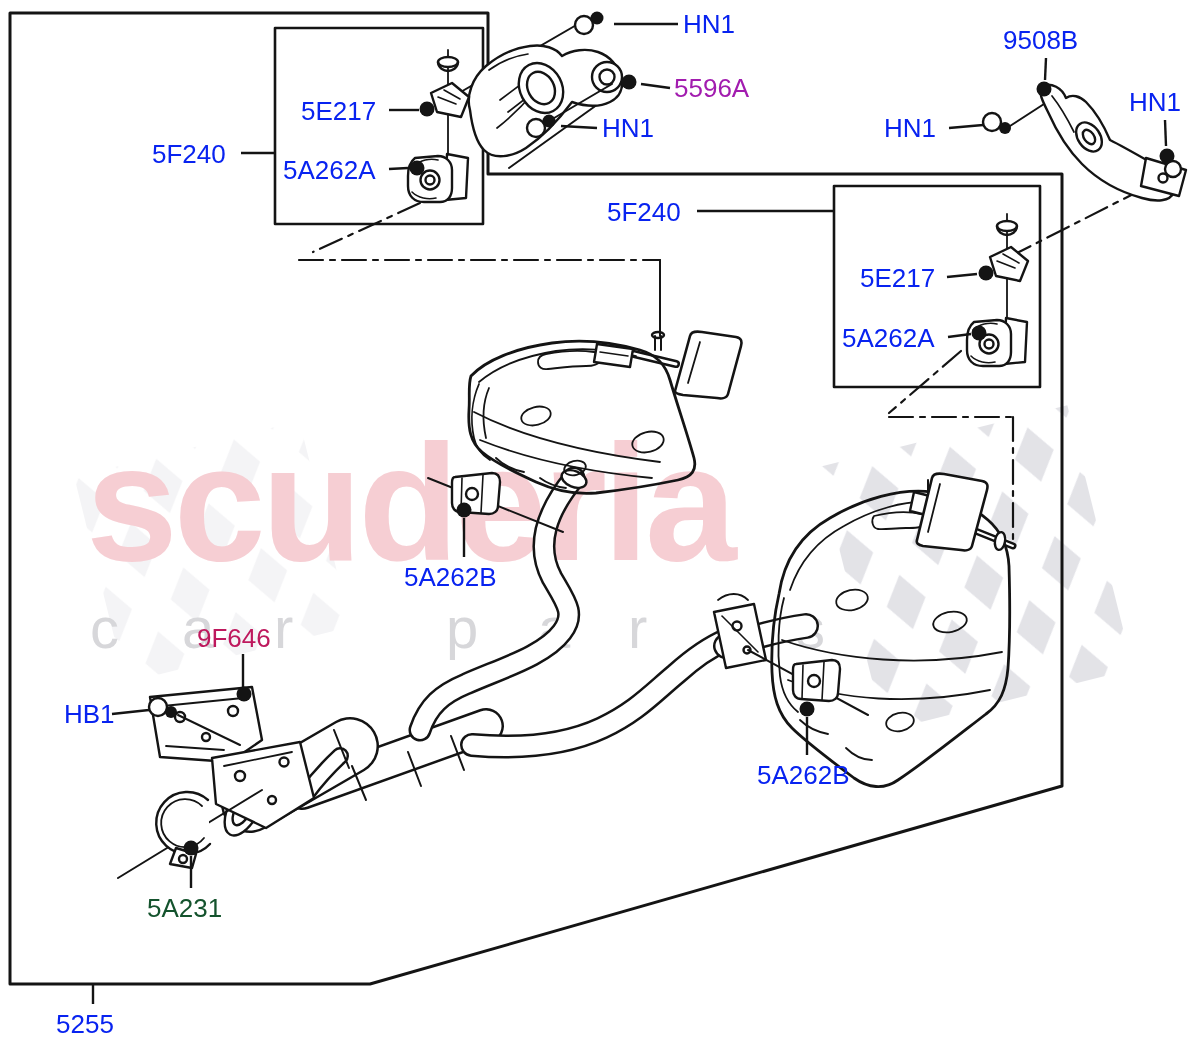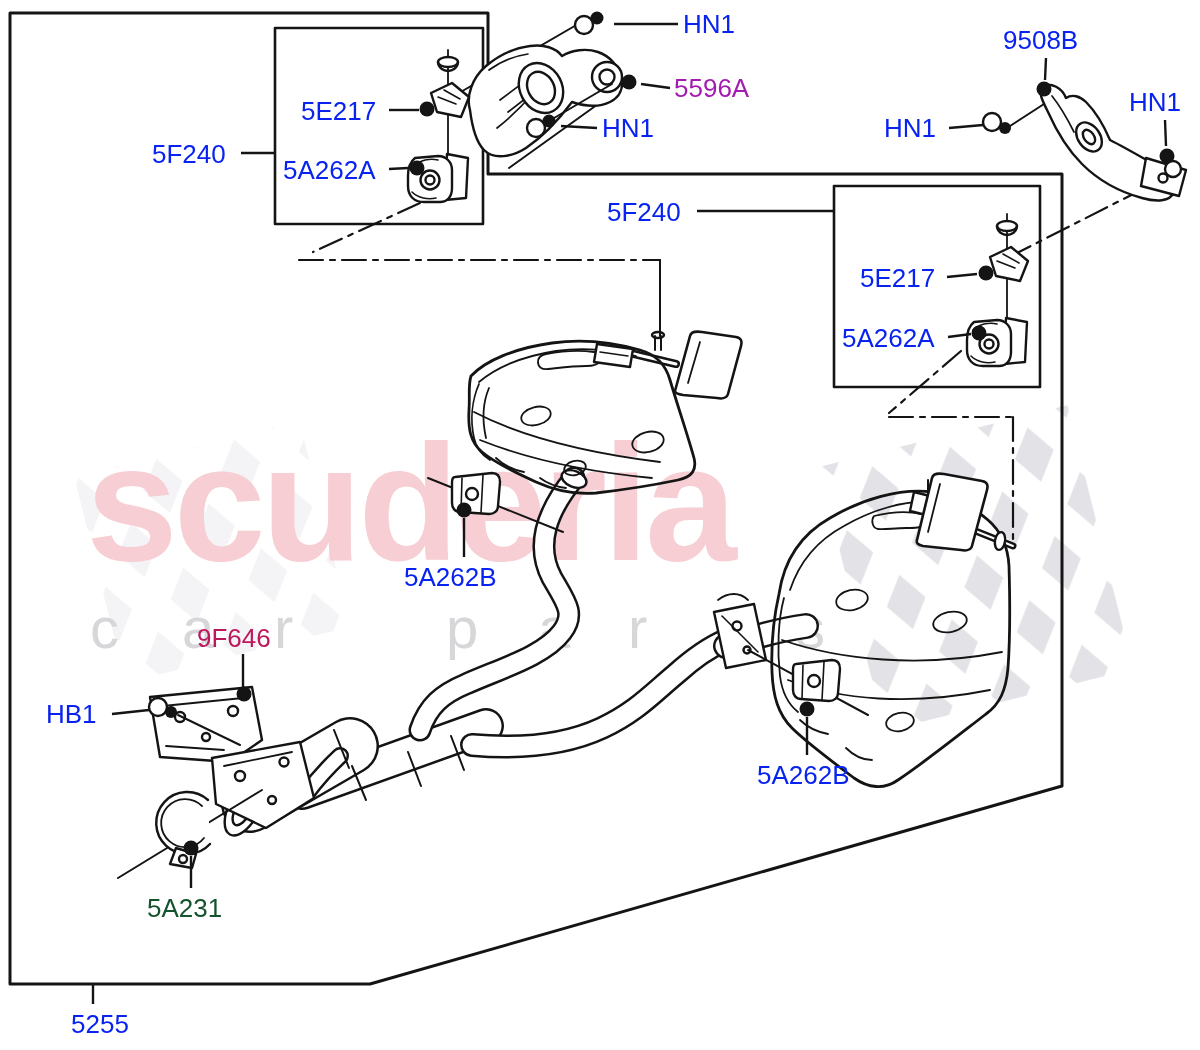--- a/index.html
+++ b/index.html
@@ -271,18 +271,18 @@
       <div class="callout" style="left: 884px; top: 112px; color: rgb(8, 35, 240);">HN1</div>
       <div class="callout" style="left: 152px; top: 138px; color: rgb(8, 35, 240);">5F240</div>
       <div class="callout" style="left: 301px; top: 95px; color: rgb(8, 35, 240);">5E217</div>
       <div class="callout" style="left: 283px; top: 154px; color: rgb(8, 35, 240);">5A262A</div>
       <div class="callout" style="left: 607px; top: 196px; color: rgb(8, 35, 240);">5F240</div>
       <div class="callout" style="left: 860px; top: 262px; color: rgb(8, 35, 240);">5E217</div>
       <div class="callout" style="left: 842px; top: 322px; color: rgb(8, 35, 240);">5A262A</div>
       <div class="callout" style="left: 404px; top: 561px; color: rgb(8, 35, 240);">5A262B</div>
       <div class="callout" style="left: 757px; top: 759px; color: rgb(8, 35, 240);">5A262B</div>
       <div class="callout" style="left: 197px; top: 622px; color: #be185d;">9F646</div>
-      <div class="callout" style="left: 46px; top: 698px; color: rgb(8, 35, 240);">HB1</div>
+      <div class="callout" style="left: 64px; top: 698px; color: rgb(8, 35, 240);">HB1</div>
       <div class="callout" style="left: 147px; top: 892px; color: #14532d;">5A231</div>
-      <div class="callout" style="left: 56px; top: 1008px; color: rgb(8, 35, 240); margin-left: 15px;">5255</div>
+      <div class="callout" style="left: 56px; top: 1008px; color: rgb(8, 35, 240);">5255</div>
     </div>
 
 </div>
 
 </body></html>

